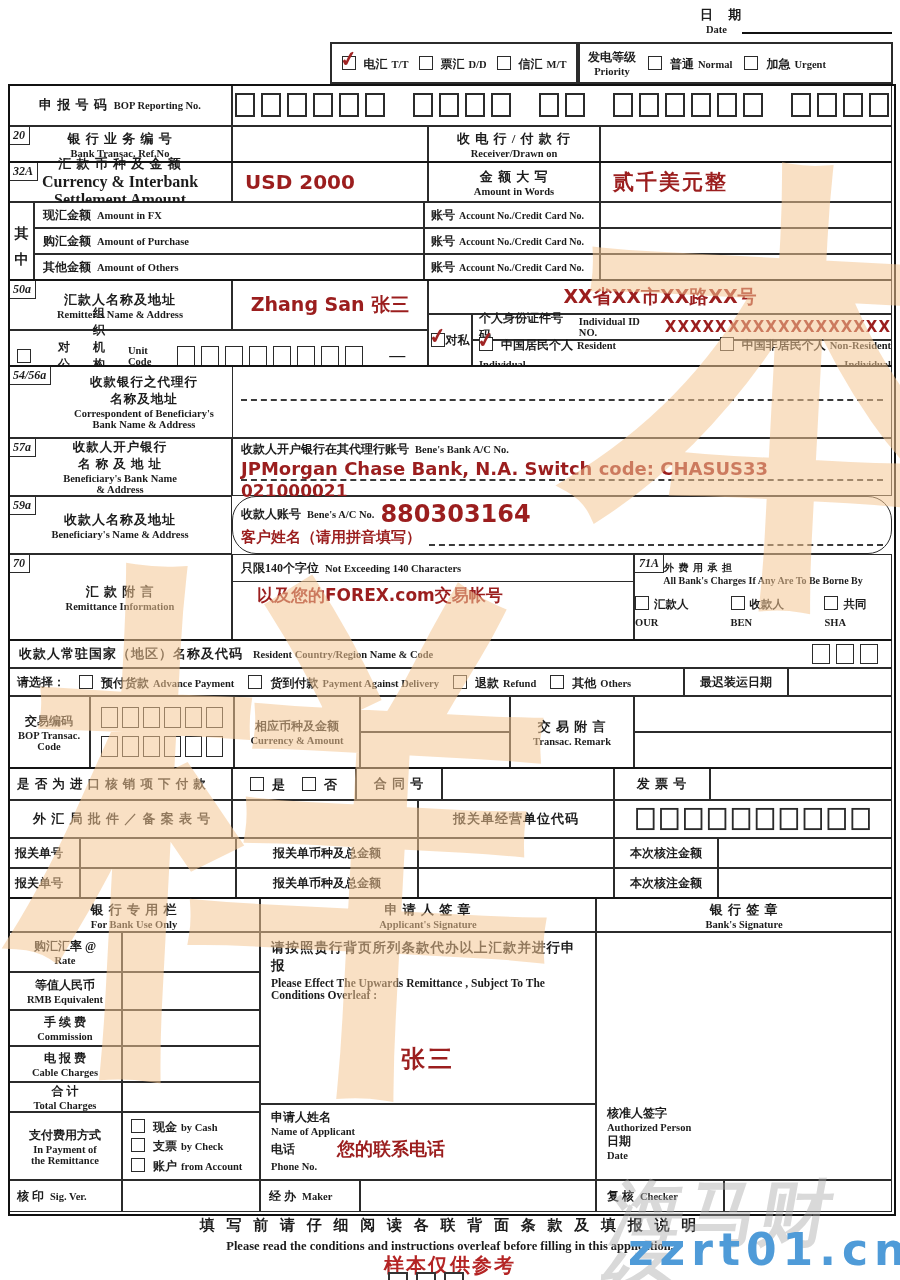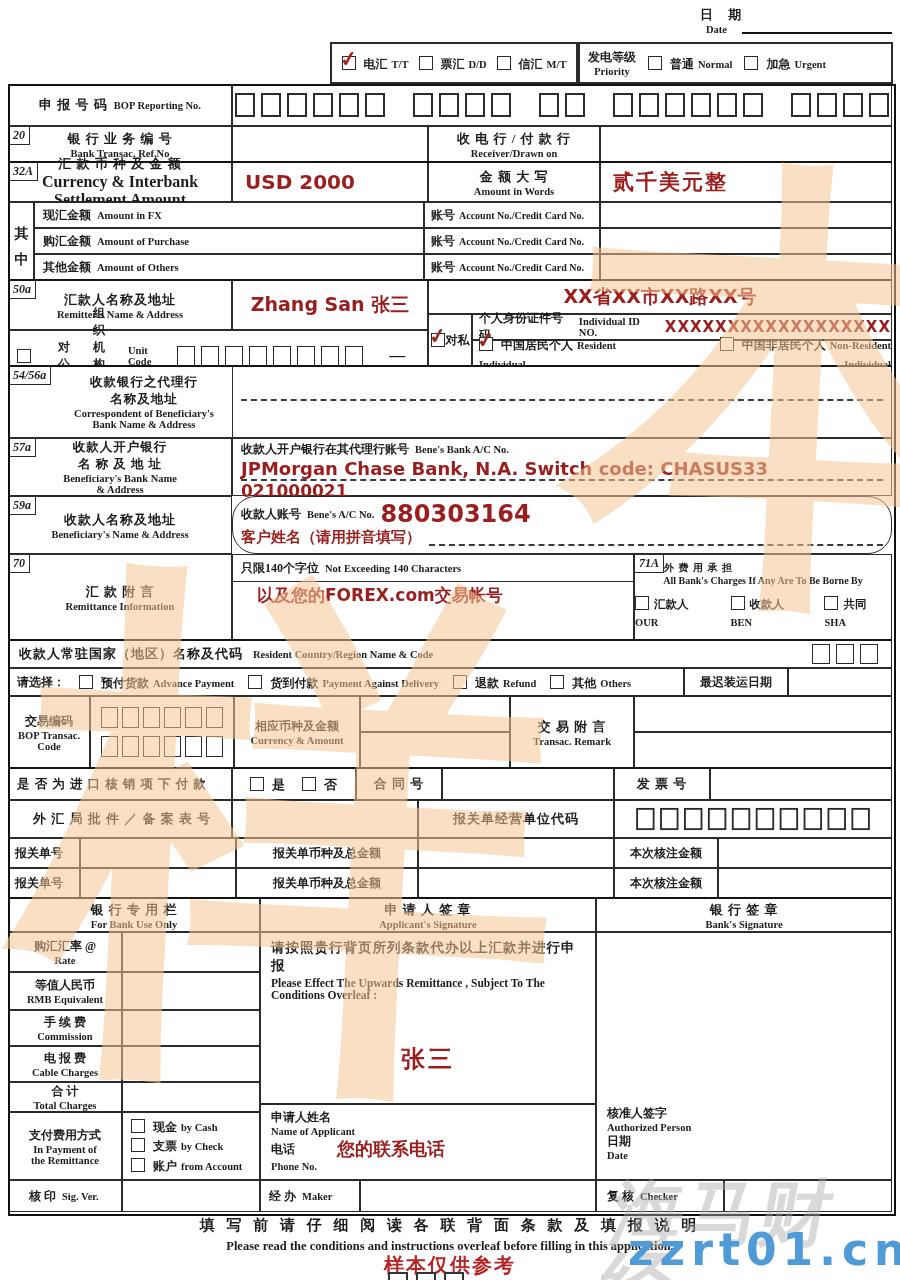--- a/index.html
+++ b/index.html
@@ -504,21 +504,21 @@
       <span class="cns">支票</span>
       <span class="en">by Check</span>
     </span>
     <span>
       <span class="cb"></span>
       <span class="cns">账户</span>
       <span class="en">from Account</span>
     </span>
   </div>
 
-  <div class="c row" style="left:8px;top:1180px;width:114px;height:32px;padding-left:20px;gap:6px;">
+  <div class="c row" style="left:8px;top:1180px;width:114px;height:32px;padding-left:8px;gap:6px;">
     <span class="cns">核 印</span>
     <span class="en">Sig. Ver.</span>
   </div>
   <div class="c" style="left:122px;top:1180px;width:138px;height:32px;"></div>
 
   <div class="c ctr" style="left:260px;top:898px;width:336px;height:34px;">
     <span class="cn">申   请   人   签   章</span>
     <span class="en">Applicant's Signature</span>
   </div>
   <div class="c" style="left:260px;top:932px;width:336px;height:172px;padding:6px 10px;">

